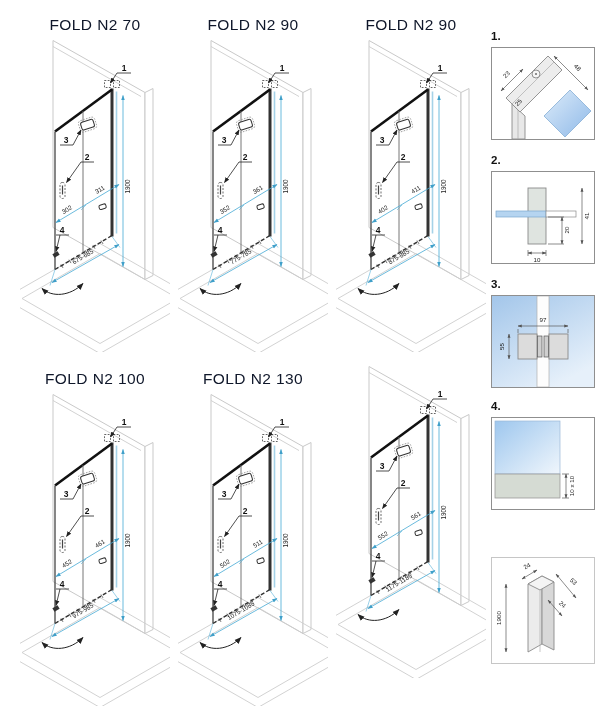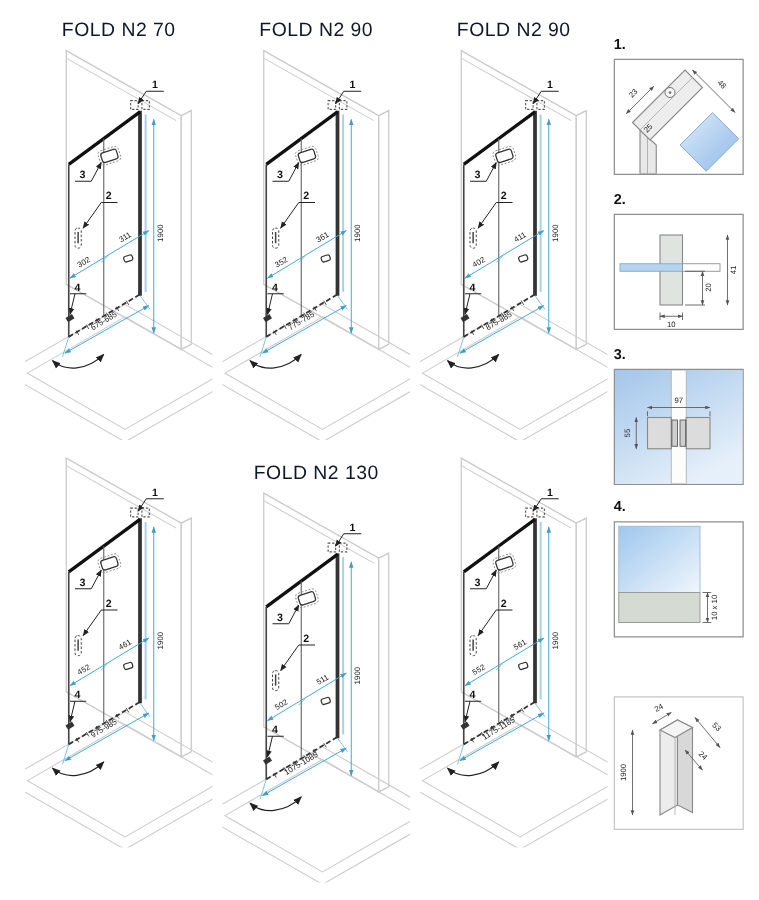--- a/index.html
+++ b/index.html
@@ -293,20 +293,21 @@
         <text class="callout" x="42" y="196" text-anchor="middle">4</text>
         <line class="lead" x1="36" y1="198.5" x2="49" y2="198.5"></line>
         <path class="lead" d="M40,198.5 L36,215" marker-end="url(#arrB)"></path>
       </g>
 
       <path d="M22,252 C32,261 50,260 63,247" fill="none" stroke="#222" stroke-width="1" marker-start="url(#arrB)" marker-end="url(#arrB)"></path>
     </svg>
   </div>
 
   <div class="cell">
+    <div class="cell-title">FOLD N2 100</div>
     <svg class="iso" viewBox="0 0 150 315">
       <defs>
         <marker id="arrB" viewBox="0 0 10 10" refX="9" refY="5" markerWidth="7" markerHeight="7" orient="auto-start-reverse">
             <path d="M0,1 L10,5 L0,9 z" fill="#222"></path>
           </marker>
         <marker id="arrC" viewBox="0 0 10 10" refX="9" refY="5" markerWidth="6.5" markerHeight="6.5" orient="auto-start-reverse">
             <path d="M0,1.5 L10,5 L0,8.5 z" fill="#3f9fc9"></path>
           </marker>
       </defs>
 

